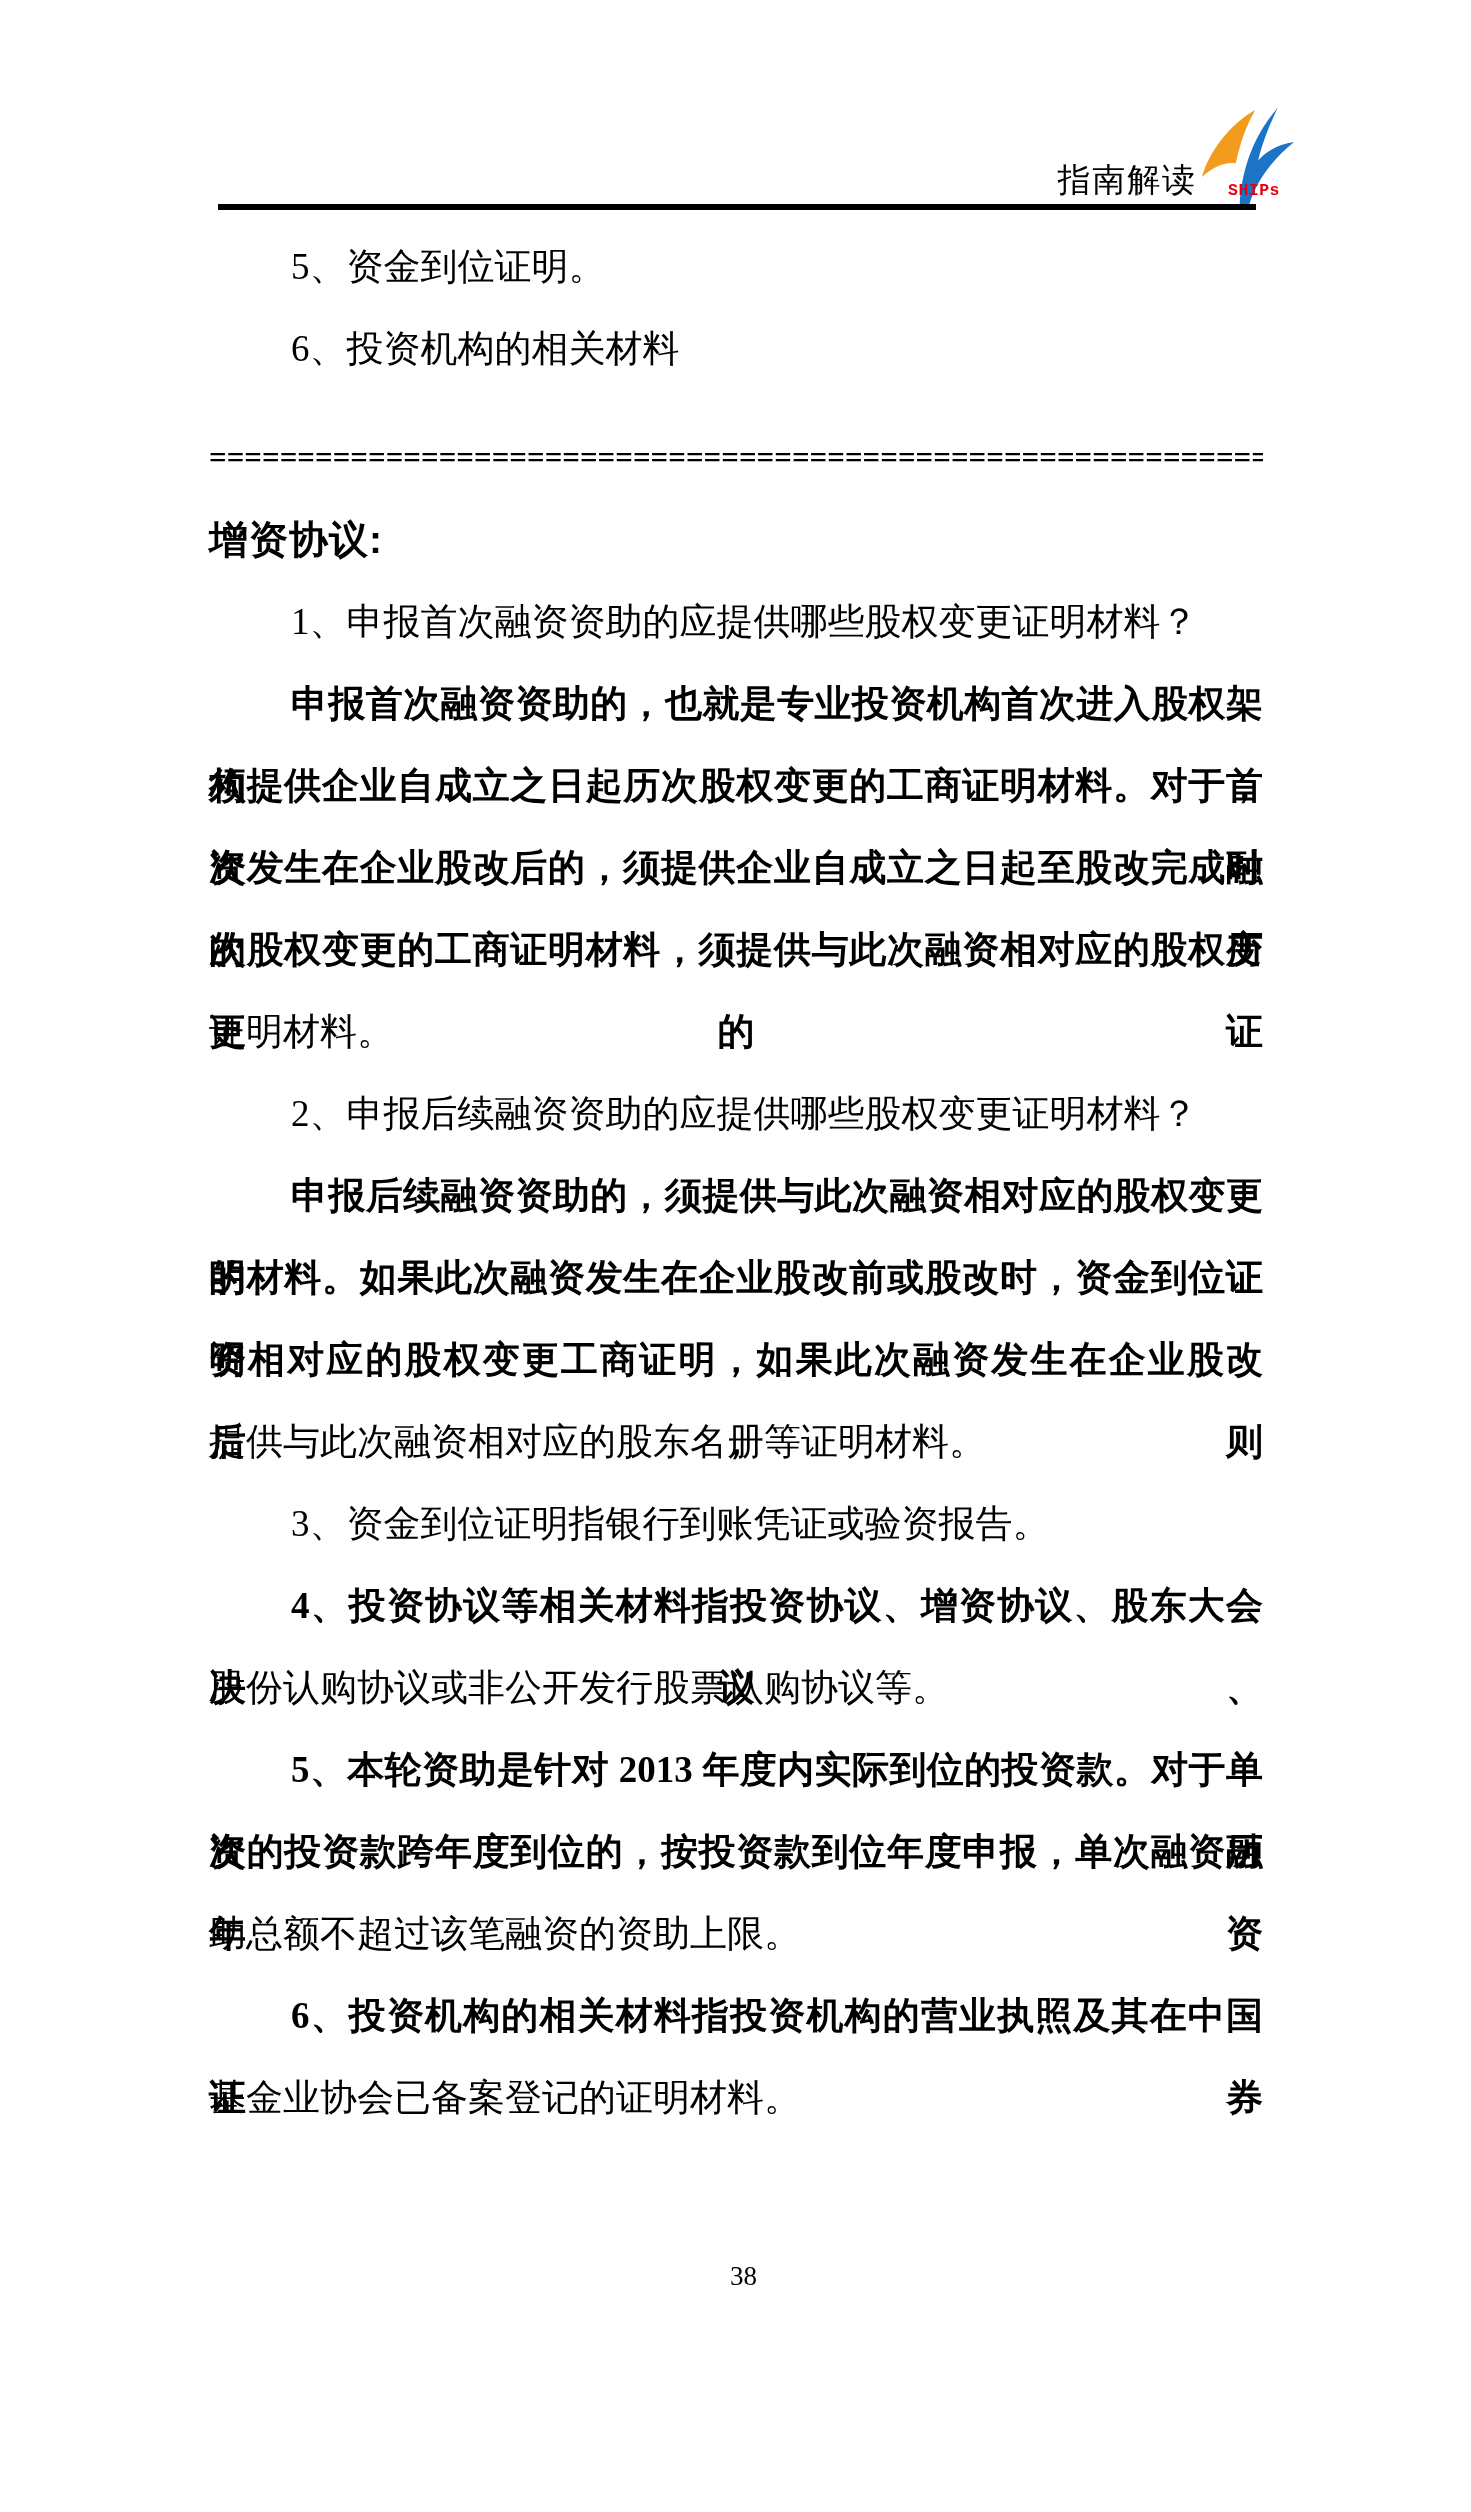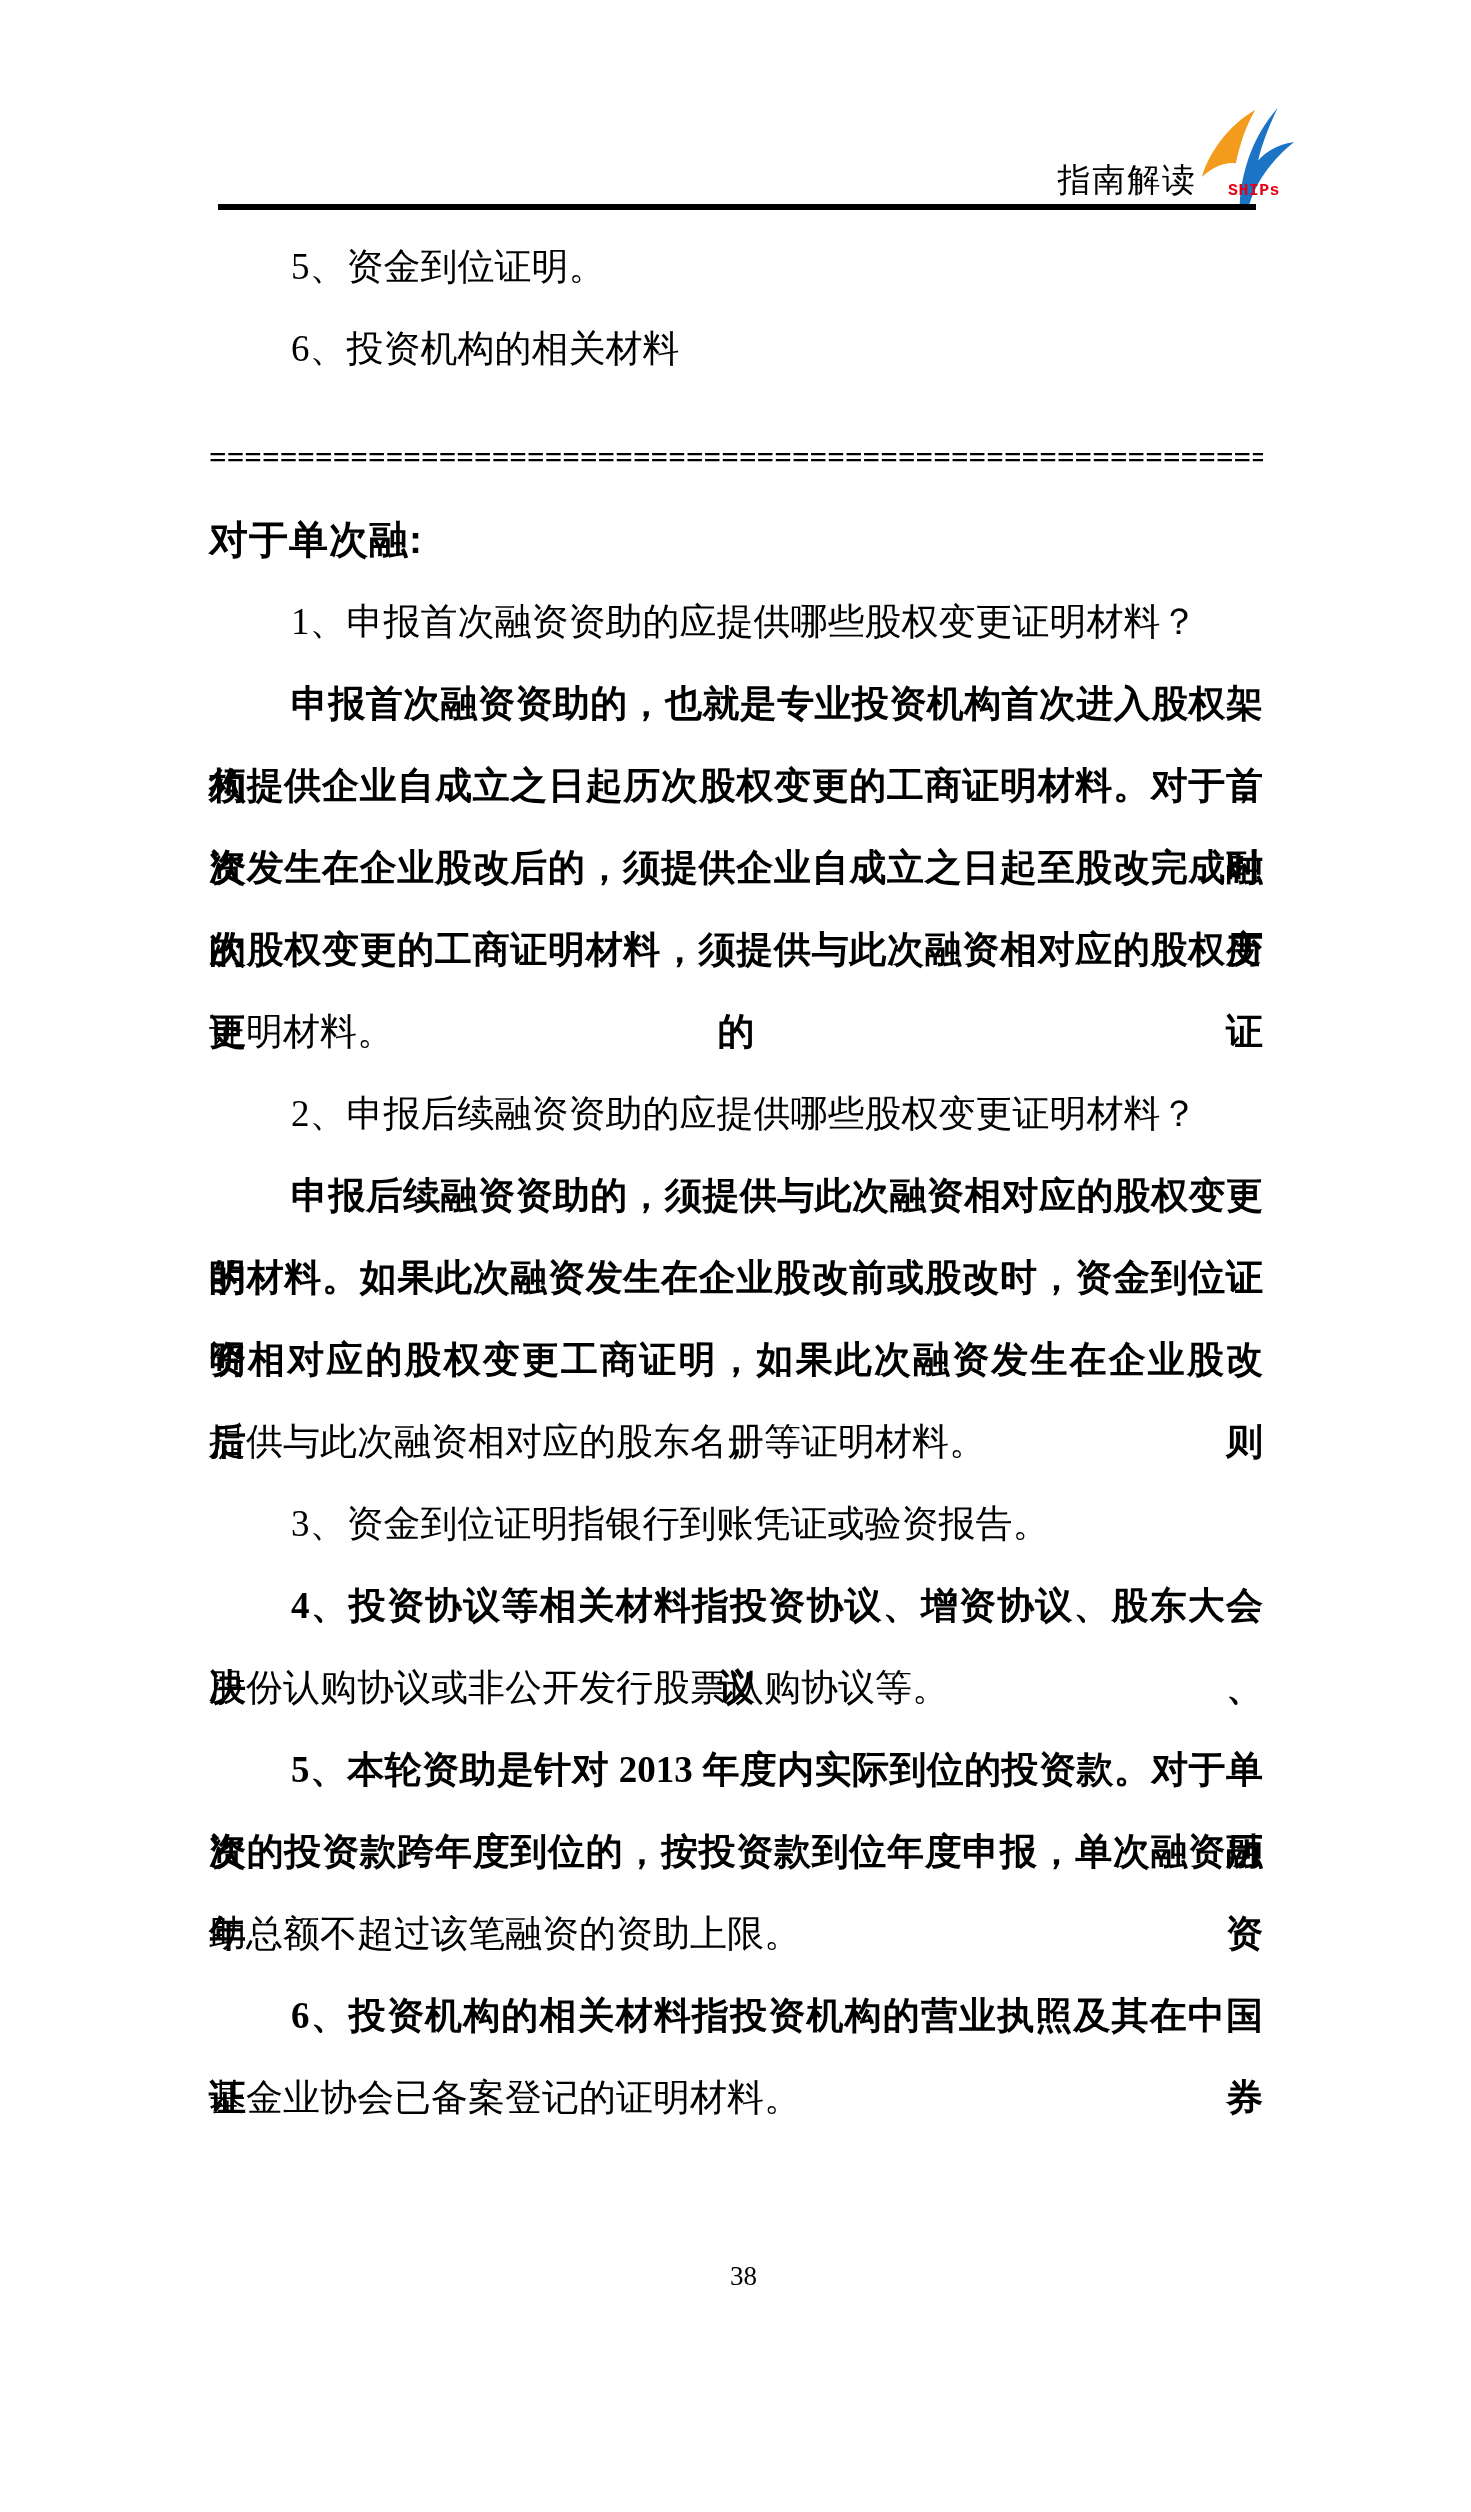--- a/index.html
+++ b/index.html
@@ -67,21 +67,21 @@
 
   <span class="logo-label" style="color: rgb(230, 0, 18);">SHIPs</span>
 
   <div class="header-rule" style="background: rgb(0, 0, 0);"></div>
 </div>
 
 <div class="doc-body">
     <div class="ln s-indent">5、资金到位证明。</div>
     <div class="ln s-indent">6、投资机构的相关材料</div>
     <div class="ln s-separator">============================================================</div>
-    <div class="ln s-heading">对于单次融:</div>
+    <div class="ln s-heading">增资协议:</div>
     <div class="ln s-indent">1、申报首次融资资助的应提供哪些股权变更证明材料？</div>
     <div class="ln s-indent s-justify">申报首次融资资助的，也就是专业投资机构首次进入股权架构，</div>
     <div class="ln s-justify">须提供企业自成立之日起历次股权变更的工商证明材料。对于首次融</div>
     <div class="ln s-justify">资发生在企业股改后的，须提供企业自成立之日起至股改完成时的历</div>
     <div class="ln s-justify">次股权变更的工商证明材料，须提供与此次融资相对应的股权变更的证</div>
     <div class="ln s-plain">证明材料。</div>
     <div class="ln s-indent">2、申报后续融资资助的应提供哪些股权变更证明材料？</div>
     <div class="ln s-indent s-justify">申报后续融资资助的，须提供与此次融资相对应的股权变更的证</div>
     <div class="ln s-justify">明材料。如果此次融资发生在企业股改前或股改时，资金到位证明</div>
     <div class="ln s-justify">资相对应的股权变更工商证明，如果此次融资发生在企业股改后，则</div>

